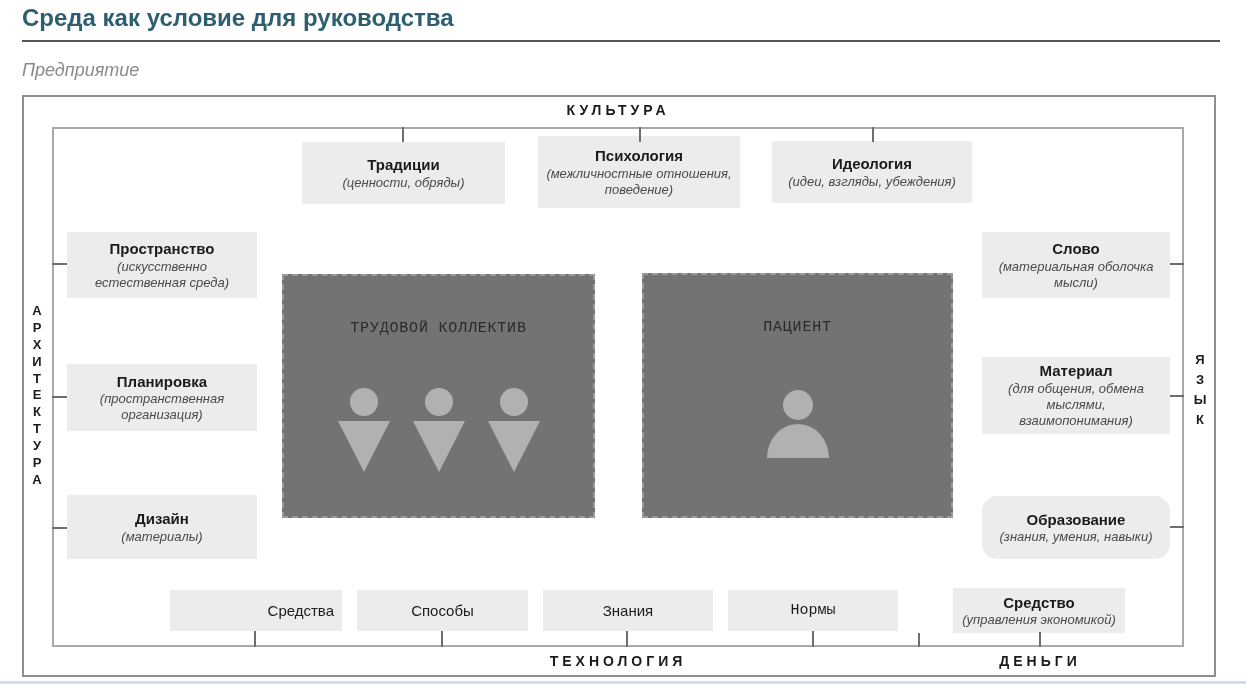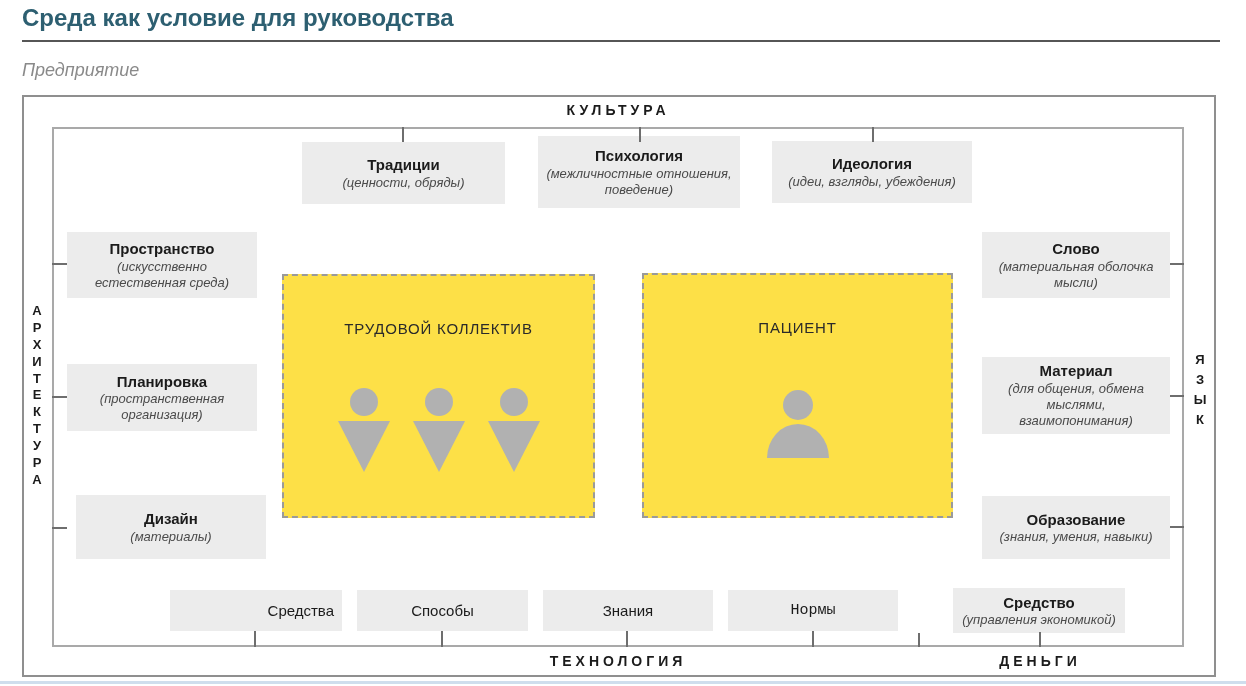--- a/index.html
+++ b/index.html
@@ -28,21 +28,21 @@
   .v-right div{height:20px;line-height:20px;}
   
   .gbox{background:#ececec;display:flex;flex-direction:column;align-items:center;
         justify-content:center;text-align:center;box-sizing:border-box;padding:2px 8px;}
   .gbox .t{font-size:15px;font-weight:bold;color:#1b1b1b;line-height:1.3;}
   .gbox .s{font-size:13px;font-style:italic;color:#4a4a4a;line-height:1.25;}
   .gbox.plain .t{font-weight:normal;}
   
   .tick{background:#6e6e6e;}
   
-  .dashed{border:2px dashed #9a9a9a;box-sizing:border-box;background:#fde047;}
+  .dashed{border:2px dashed #9a9a9a;box-sizing:border-box;background:#737373;font-family:Liberation Mono, monospace;}
   .dashed .lbl{position:absolute;left:0;top:44px;width:100%;text-align:center;
                font-size:15px;letter-spacing:0.8px;color:#2a2a2a;white-space:nowrap;}
   .icon-row{position:absolute;left:0;top:112px;width:100%;display:flex;
             justify-content:center;gap:23px;}
   .bottom-strip{left:0;top:681px;width:1246px;height:3px;background:#cfdeed;}
 </style>
 </head>
 <body>
 
 <div class="abs page-title">Среда как условие для руководства</div>
@@ -89,34 +89,34 @@
 </div>
 
 <div class="abs gbox" style="left:67px;top:232px;width:190px;height:66px;">
   <div class="t">Пространство</div>
   <div class="s">(искусственно естественная среда)</div>
 </div>
 <div class="abs gbox" style="left:67px;top:364px;width:190px;height:67px;">
   <div class="t">Планировка</div>
   <div class="s">(пространственная организация)</div>
 </div>
-<div class="abs gbox" style="left:76px;top:495px;width:190px;height:64px;text-align:center;">
+<div class="abs gbox" style="left:67px;top:495px;width:190px;height:64px;text-align:center;">
   <div class="t">Дизайн</div>
   <div class="s">(материалы)</div>
 </div>
 
 <div class="abs gbox" style="left:982px;top:232px;width:188px;height:66px;">
   <div class="t">Слово</div>
   <div class="s">(материальная оболочка мысли)</div>
 </div>
 <div class="abs gbox" style="left:982px;top:357px;width:188px;height:77px;">
   <div class="t">Материал</div>
   <div class="s">(для общения, обмена мыслями, взаимопонимания)</div>
 </div>
-<div class="abs gbox" style="left:982px;top:496px;width:188px;height:63px;">
+<div class="abs gbox" style="left:982px;top:496px;width:188px;height:63px;border-radius:15px;">
   <div class="t">Образование</div>
   <div class="s">(знания, умения, навыки)</div>
 </div>
 
 <div class="abs gbox plain" style="left:170px;top:590px;width:172px;height:41px;align-items:flex-end;">
   <div class="t">Средства</div>
 </div>
 <div class="abs gbox plain" style="left:357px;top:590px;width:171px;height:41px;">
   <div class="t">Способы</div>
 </div>

